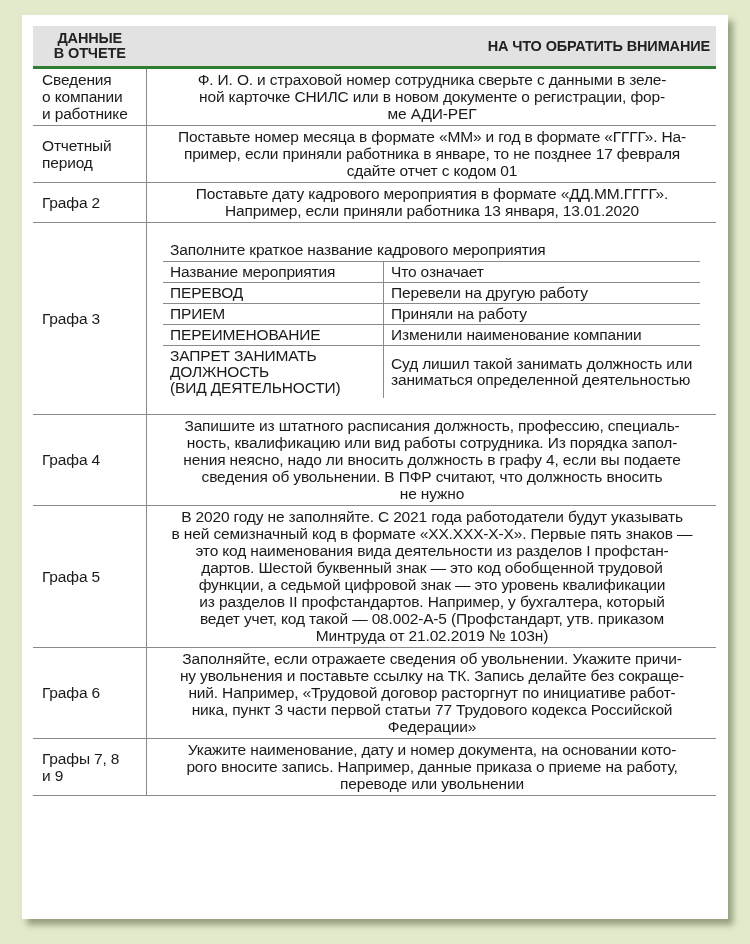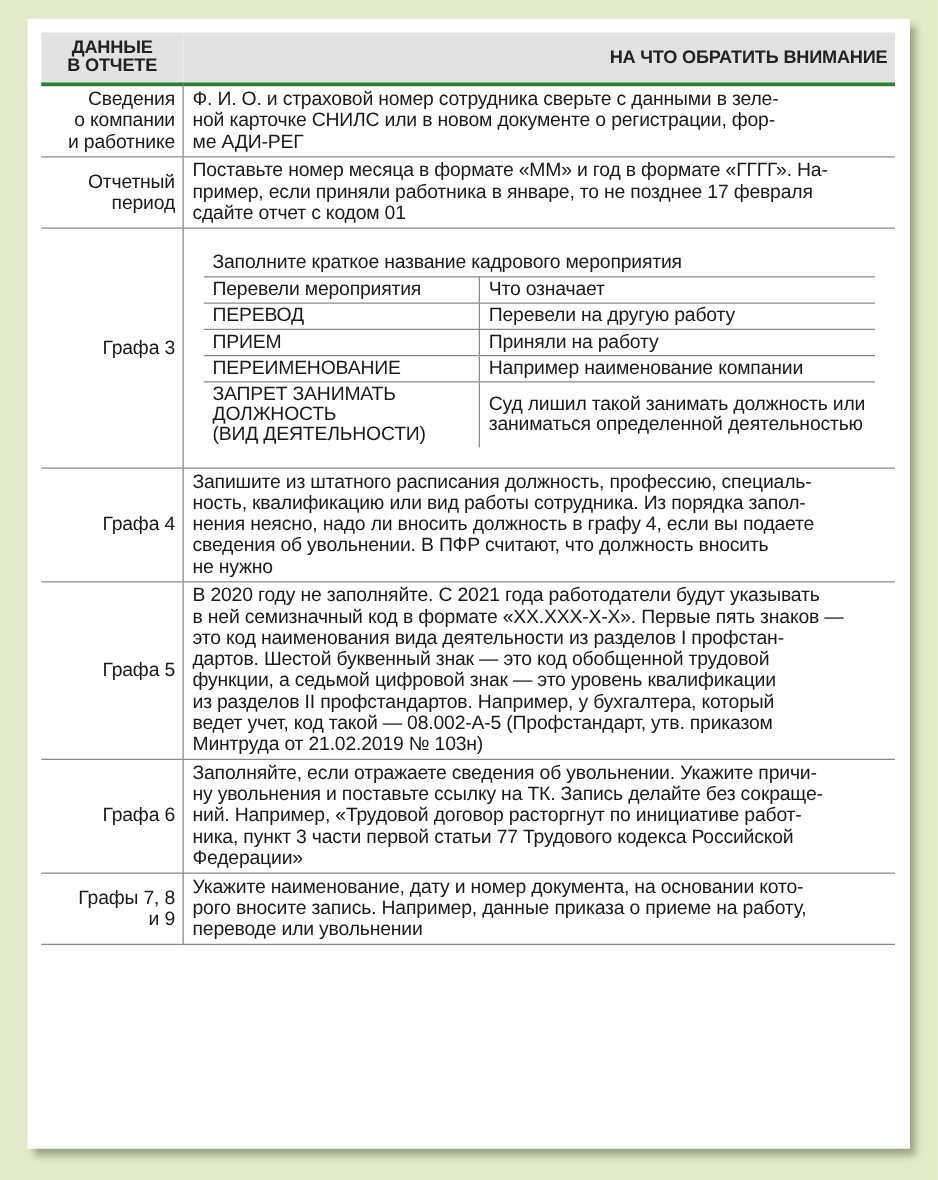--- a/index.html
+++ b/index.html
@@ -41,24 +41,23 @@
   table.main > tbody > tr > td {
     border-bottom: 1.5px solid #8a8a8a;
     vertical-align: top;
     padding: 2px 6px 3px 6px;
   }
   table.main > tbody > tr > td.lbl {
     width: 98px;
     border-right: 1.5px solid #8a8a8a;
     padding-left: 9px;
     vertical-align: middle;
-    text-align: right;
   }
   table.main > tbody > tr > td.lbl.top { vertical-align: top; }
-  table.main > tbody > tr > td.txt { padding-left: 7px; }
+  table.main > tbody > tr > td.txt { padding-left: 7px; text-align: center; }
   td.nested { padding: 16px !important; }
   table.sub {
     width: 100%;
     border-collapse: collapse;
   }
   table.sub td {
     border-bottom: 1px solid #8a8a8a;
     padding: 2px 7px 2px 7px;
     vertical-align: middle;
     line-height: 16px;
@@ -90,42 +89,47 @@
 ме АДИ-РЕГ</td>
       </tr>
       <tr>
         <td class="lbl tx">Отчетный
 период</td>
         <td class="txt tx">Поставьте номер месяца в формате «ММ» и год в формате «ГГГГ». На-
 пример, если приняли работника в январе, то не позднее 17 февраля
 сдайте отчет с кодом 01</td>
       </tr>
       <tr>
+        <td class="lbl tx">Графа 2</td>
+        <td class="txt tx">Поставьте дату кадрового мероприятия в формате «ДД.ММ.ГГГГ».
+Например, если приняли работника 13 января, 13.01.2020</td>
+      </tr>
+      <tr>
         <td class="lbl tx">Графа 3</td>
         <td class="nested">
           <table class="sub">
             <tbody>
                 <tr>
               <td class="span" colspan="2">Заполните краткое название кадрового мероприятия</td>
             </tr>
             <tr>
-              <td class="k">Перевели мероприятия</td>
+              <td class="k">Название мероприятия</td>
               <td>Что означает</td>
             </tr>
             <tr>
               <td class="k tx">ПЕРЕВОД</td>
               <td class="tx">Перевели на другую работу</td>
             </tr>
             <tr>
               <td class="k tx">ПРИЕМ</td>
               <td class="tx">Приняли на работу</td>
             </tr>
             <tr>
               <td class="k tx">ПЕРЕИМЕНОВАНИЕ</td>
-              <td class="tx">Например наименование компании</td>
+              <td class="tx">Изменили наименование компании</td>
             </tr>
             <tr>
               <td class="k tx">ЗАПРЕТ ЗАНИМАТЬ
 ДОЛЖНОСТЬ
 (ВИД ДЕЯТЕЛЬНОСТИ)</td>
               <td class="tx">Суд лишил такой занимать должность или
 заниматься определенной деятельностью</td>
             </tr>
           </tbody>
             </table>

